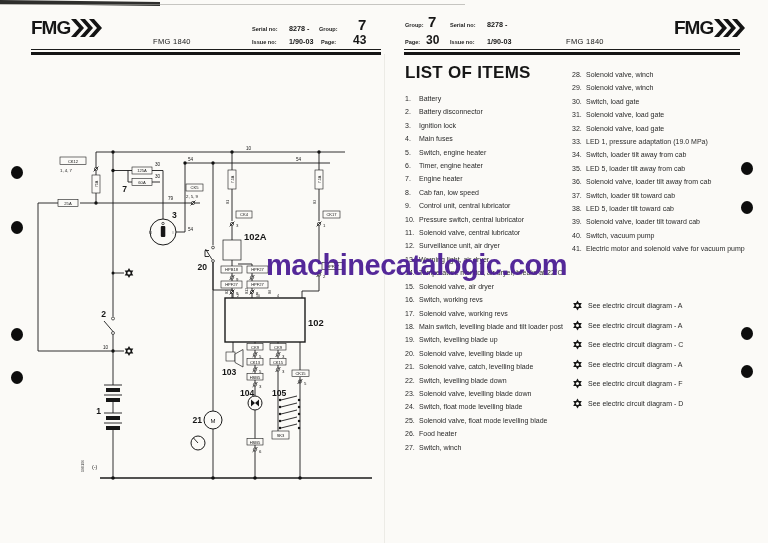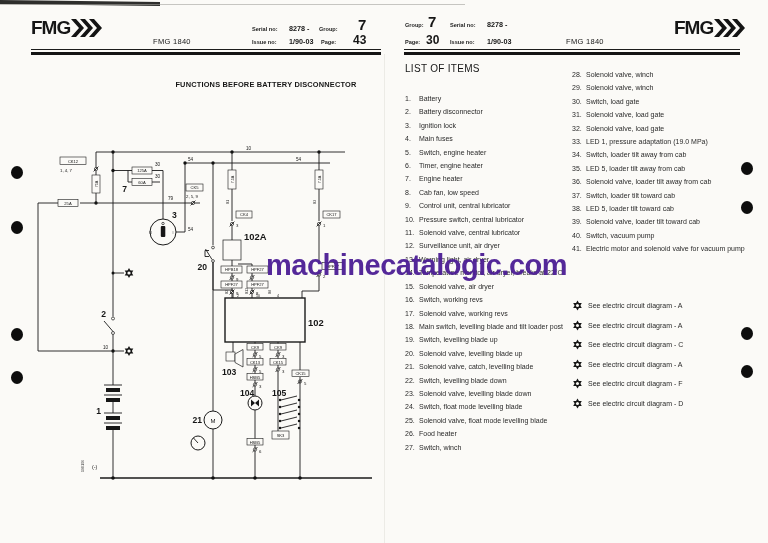--- a/index.html
+++ b/index.html
@@ -18,21 +18,21 @@
   .hval{font-size:7.2px;font-weight:bold;}
   .hbig{font-size:15px;font-weight:bold;}
   .hmed{font-size:12px;font-weight:bold;}
   .model{font-size:7.5px;letter-spacing:.3px;}
   .rule-thin{height:1px;background:#1c1c1c;}
   .rule-thick{height:2.5px;background:#141414;}
   
   .dtitle{font-size:12.2px;font-weight:bold;letter-spacing:.2px;text-align:center;}
   .dsub{font-size:7.4px;font-weight:bold;text-align:center;letter-spacing:.2px;}
   
-  .ltitle{font-size:10px;font-weight:normal;letter-spacing:.3px;text-align:center;}
+  .ltitle{font-size:17px;font-weight:bold;letter-spacing:.3px;text-align:center;}
   .list-col .li{display:flex;}
   .li-num{flex:none;width:14px;font-size:7px;line-height:13.4px;color:#2a2a2a;}
   .li-txt{flex:1;font-size:7px;line-height:13.4px;color:#2a2a2a;}
   .ref-col .ref{display:flex;align-items:center;height:19.5px;}
   .star{width:11px;height:11px;flex:none;margin-right:5px;}
   .ref-txt{font-size:7px;color:#2a2a2a;}
   
   .wm{left:266px;top:249px;font-size:29px;font-weight:bold;color:#4c1d95;letter-spacing:-.5px;opacity:.95;white-space:nowrap;}
   
   svg text{font-family:"Liberation Sans", sans-serif;fill:#161616;}
@@ -104,21 +104,20 @@
     <span class="fmg">FMG</span>
     <svg width="32" height="20" viewBox="0 0 32 20">
       <polygon points="0,1 8,10 0,19 5,19 13,10 5,1" fill="#141414"></polygon>
       <polygon points="9,1 17,10 9,19 14,19 22,10 14,1" fill="#141414"></polygon>
       <polygon points="18,1 26,10 18,19 23,19 31,10 23,1" fill="#141414"></polygon>
     </svg>
   </div>
   <div class="abs rule-thin" style="left:404px;top:49px;width:336px"></div>
   <div class="abs rule-thick" style="left:404px;top:52px;width:336px"></div>
 
-  <div class="abs dsub" style="left:150px;top:80px;width:232px">FUNCTIONS BEFORE BATTERY DISCONNECTOR</div>
 
   <svg class="abs" style="left:30px;top:108px" width="355" height="380" viewBox="30 108 355 380">
     <defs>
       <g id="star6">
         <polygon points="0,-5 4.3,2.5 -4.3,2.5" fill="#161616"></polygon>
         <polygon points="0,5 -4.3,-2.5 4.3,-2.5" fill="#161616"></polygon>
         <circle cx="0" cy="0" r="1.6" fill="#fbfaf7"></circle>
       </g>
     </defs>
 

